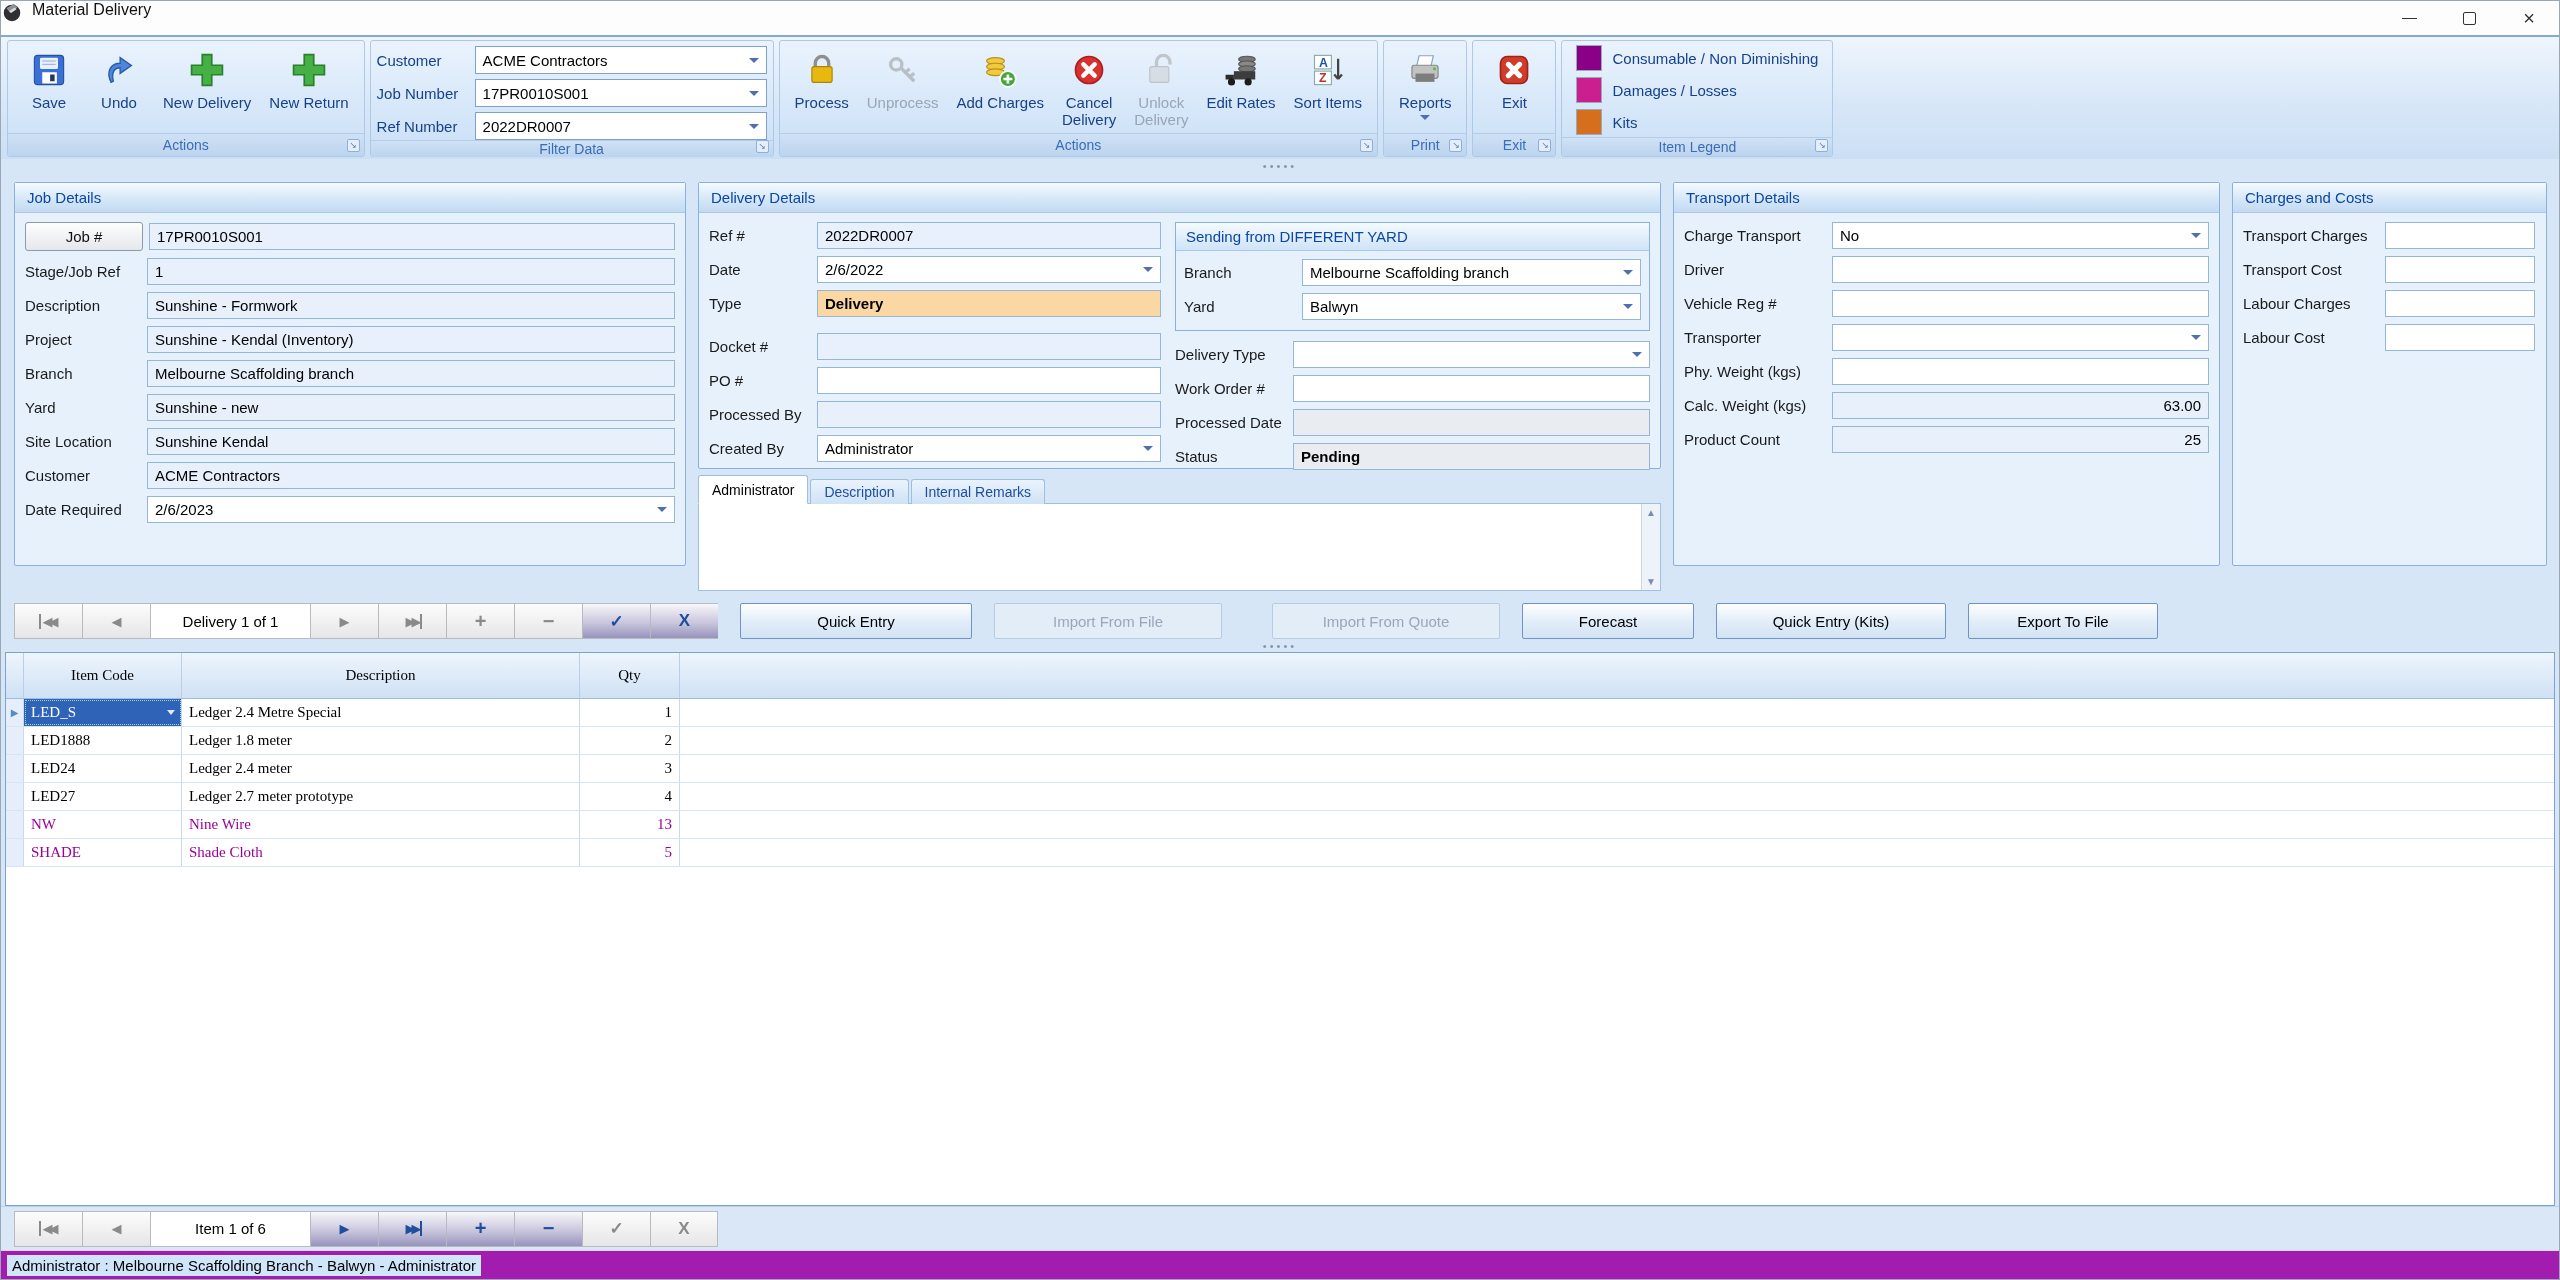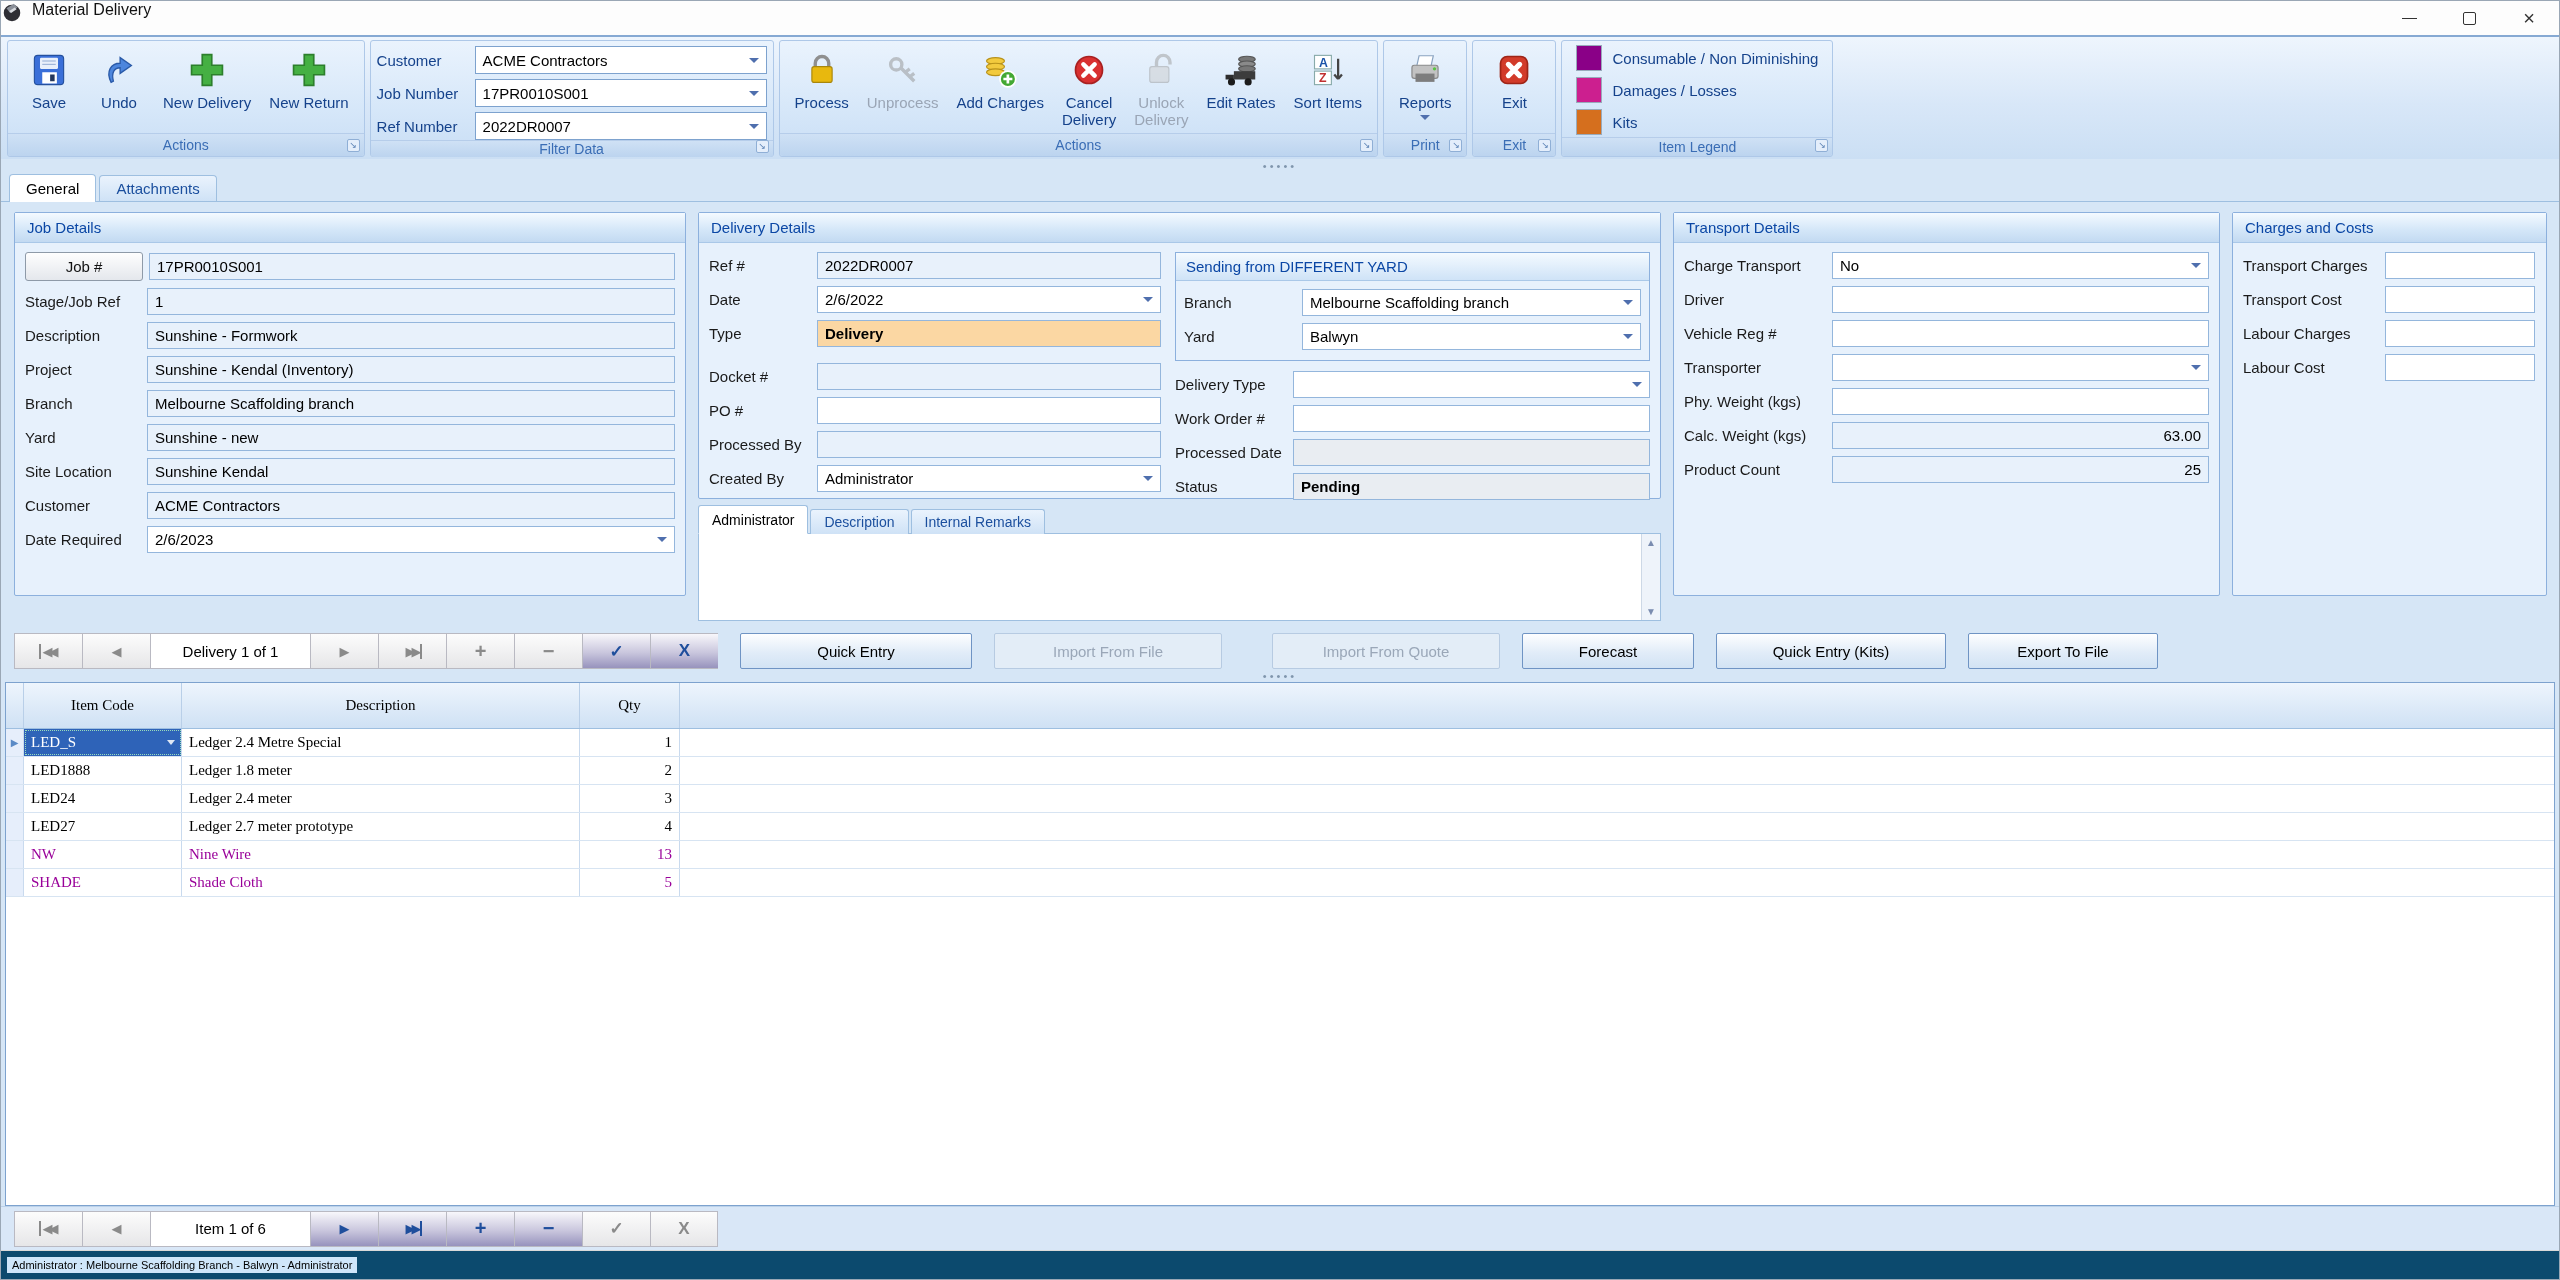--- a/index.html
+++ b/index.html
@@ -127,21 +127,21 @@
   .g-marker { width:18px; border-right:1px solid #c9daee; background:#e6eefb; display:flex; align-items:center; justify-content:center; color:#5a8ac6; font-size:10px; }
   .g-cell { border-right:1px solid #c9daee; display:flex; align-items:center; padding:0 7px; }
   .g-cell.qty { justify-content:flex-end; }
   .g-fill { flex:1; }
   .cell-selected { background:#2e63b8; color:#fff; outline:1px dotted #9db; outline-offset:-2px; position:relative; padding-right:5px; }
   .cell-selected::after { content:""; position:absolute; right:6px; top:11px; width:0; height:0; border-left:4px solid transparent; border-right:4px solid transparent; border-top:5px solid #dfe8f5; }
   .row-consumable .g-cell { color:#990099; }
 
   
   .bottomnav { height:44px; flex:0 0 auto; background:#d9e7f7; display:flex; align-items:center; padding-left:13px; border-top:1px solid #bcd2ea; }
-  .statusbar { height:29px; flex:0 0 auto; background:#0c4a6e; border-top:1px solid #d9d9d9; display:flex; align-items:center; padding-left:6px; font-size:11px; color:#000; }
+  .statusbar { height:29px; flex:0 0 auto; background:#a21caf; border-top:1px solid #d9d9d9; display:flex; align-items:center; padding-left:6px; font-size:15px; color:#000; }
   .status-hl { background:#cfe6fa; padding:2px 5px; }
 </style>
 </head>
 <body>
 
 <div class="window">
 
   <div class="titlebar">
     <svg class="app-icon" viewBox="0 0 24 24">
       <ellipse cx="12" cy="13" rx="9" ry="9" fill="#2e2e34"></ellipse>
@@ -376,24 +376,20 @@
       </div>
       <div class="rgroup-label">
           <span>Item Legend</span>
           <span class="launcher">↘</span>
         </div>
     </div>
   </div>
 
   <div class="ribbon-grip">•••••</div>
 
-  <div class="tabstrip">
-    <div class="ptab active">General</div>
-    <div class="ptab inactive">Attachments</div>
-  </div>
 
   <div class="content">
     <div class="panels-row">
 
       <div class="panel panel-job">
         <div class="phead">Job Details</div>
         <div class="pbody">
           <div class="frow">
             <span class="jobbtn">Job #</span>
             <span class="tbox ro">17PR0010S001</span>

